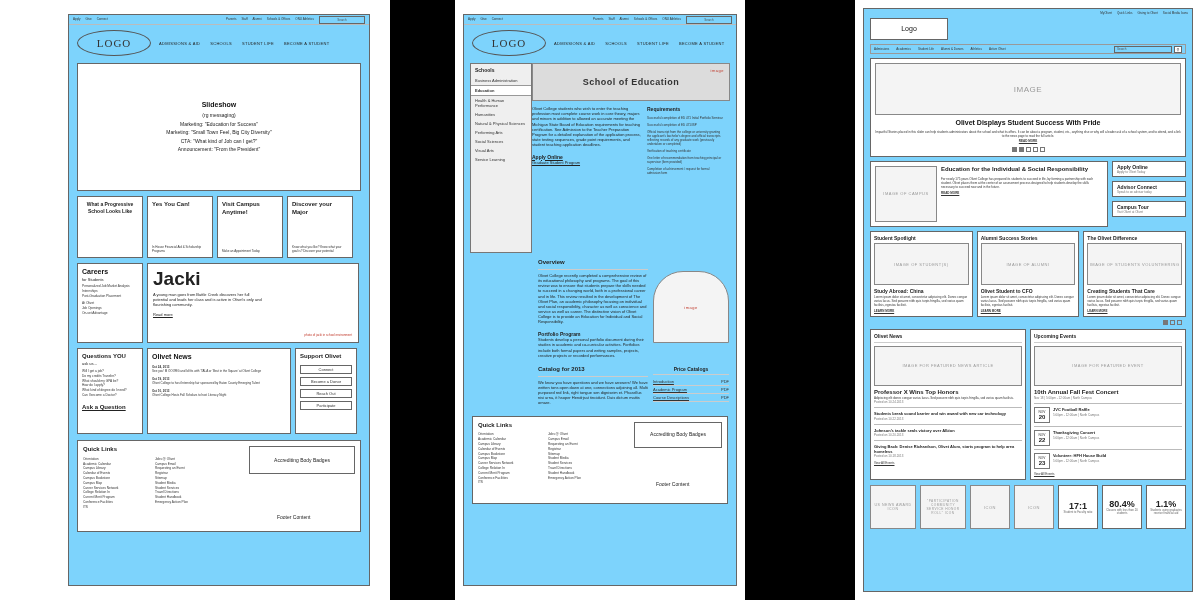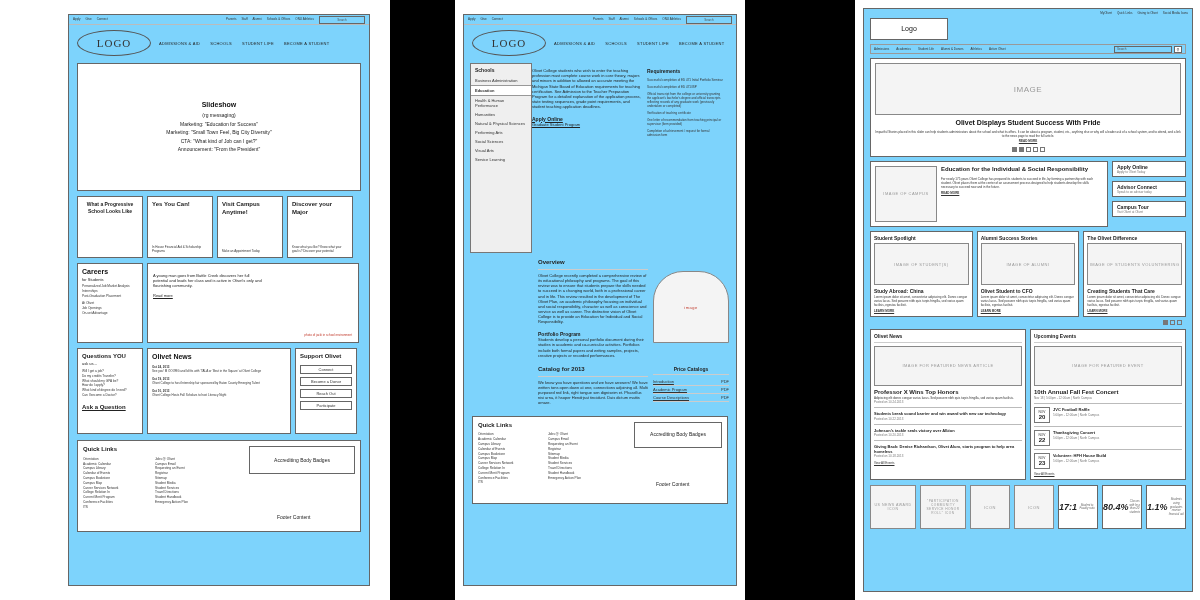--- a/index.html
+++ b/index.html
@@ -49,21 +49,21 @@
   .sidebar .it{font-size:4px;padding:2px 4px;color:#333;}
   .sidebar .it.sel{background:#fff;border-top:1px solid #999;border-bottom:1px solid #999;font-weight:bold;}
 
   .catrow{display:flex;justify-content:space-between;font-size:4px;color:#333;border-bottom:1px solid #ccc;padding:1px 0;}
   .u{text-decoration:underline;}
 
   .datechip{box-sizing:border-box;border:1px solid #777;width:16px;height:16px;display:flex;flex-direction:column;align-items:center;justify-content:center;}
   .datechip .m{font-size:3.2px;color:#333;}
   .datechip .d{font-size:6px;font-weight:bold;color:#222;line-height:1;}
 
-  .stat{display:flex;align-items:center;justify-content:center;font-style:italic;}
+  .stat{display:flex;flex-direction:column;align-items:center;justify-content:center;}
   .stat .v{font-size:9px;font-weight:bold;color:#222;}
   .stat .c{font-size:2.8px;color:#666;text-align:center;line-height:1.3;}
 </style>
 </head>
 <body>
 
 <div class="stage">
 
   <div class="panel p1">
     <div class="page" style="left:68px;top:14px;width:302px;height:572px;">
@@ -129,20 +129,21 @@
             <div>Personalized Job Market Analysis</div>
             <div>Internships</div>
             <div>Post-Graduation Placement</div>
             <div style="height:3px;"></div>
             <div>At Olivet</div>
             <div>Job Openings</div>
             <div>On-set Advantage</div>
           </div>
         </div>
         <div class="box" style="width:212px;height:80px;padding:5px;position:relative;">
+          <div style="font-size:19px;font-weight:bold;line-height:1;color:#222;">Jacki</div>
           <div class="t4" style="width:110px;margin-top:4px;">A young man goes from Battle Creek discovers her full potential and leads her class and is active in Olivet's only and flourishing community.</div>
           <div class="t4 u" style="margin-top:4px;">Read more</div>
           <div class="tiny red" style="position:absolute;right:6px;bottom:5px;">photo of jacki in school environment</div>
         </div>
       </div>
 
       <div style="display:flex;gap:4px;margin:5px 8px 0;">
         <div class="box" style="width:66px;height:86px;padding:4px;">
           <div class="t6 bold">Questions YOU</div>
           <div class="t4" style="margin-bottom:3px;">ask us...</div>
@@ -263,20 +264,24 @@
           <div class="it">Humanities</div>
           <div class="it">Natural &amp; Physical Sciences</div>
           <div class="it">Performing Arts</div>
           <div class="it">Social Sciences</div>
           <div class="it">Visual Arts</div>
           <div class="it">Service Learning</div>
         </div>
 
         <div style="flex:1;">
 
+          <div class="imgbox" style="height:38px;font-size:9px;color:#333;position:relative;background:#dcdcdc;">
+            <span class="bold">School of Education</span>
+            <span class="t4 red" style="position:absolute;right:5px;top:4px;">image</span>
+          </div>
 
           <div style="display:flex;gap:5px;margin-top:5px;">
             <div style="width:110px;">
               <div class="t4">Olivet College students who wish to enter the teaching profession must complete course work in core theory, majors and minors in addition to allowed an accurate meeting the Michigan State Board of Education requirements for teaching certification. See Admission to the Teacher Preparation Program for a detailed explanation of the application process, state testing sequences, grade point requirements, and student teaching application deadlines.</div>
               <div class="t5 bold u" style="margin-top:6px;">Apply Online</div>
               <div class="t4 u">Graduate Student Program</div>
             </div>
             <div style="width:76px;">
               <div class="t5 bold" style="margin-bottom:3px;">Requirements</div>
               <div class="tiny" style="margin-bottom:3px;">Successful completion of ED 471 Initial Portfolio Seminar</div>

